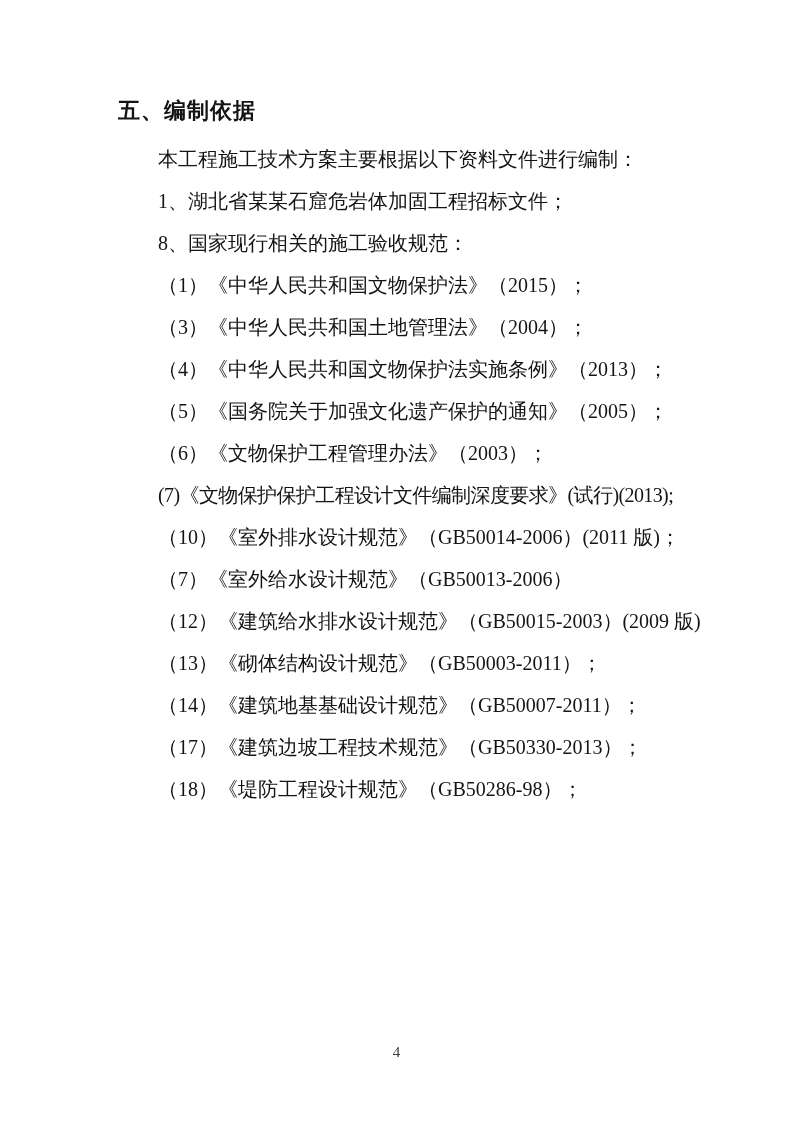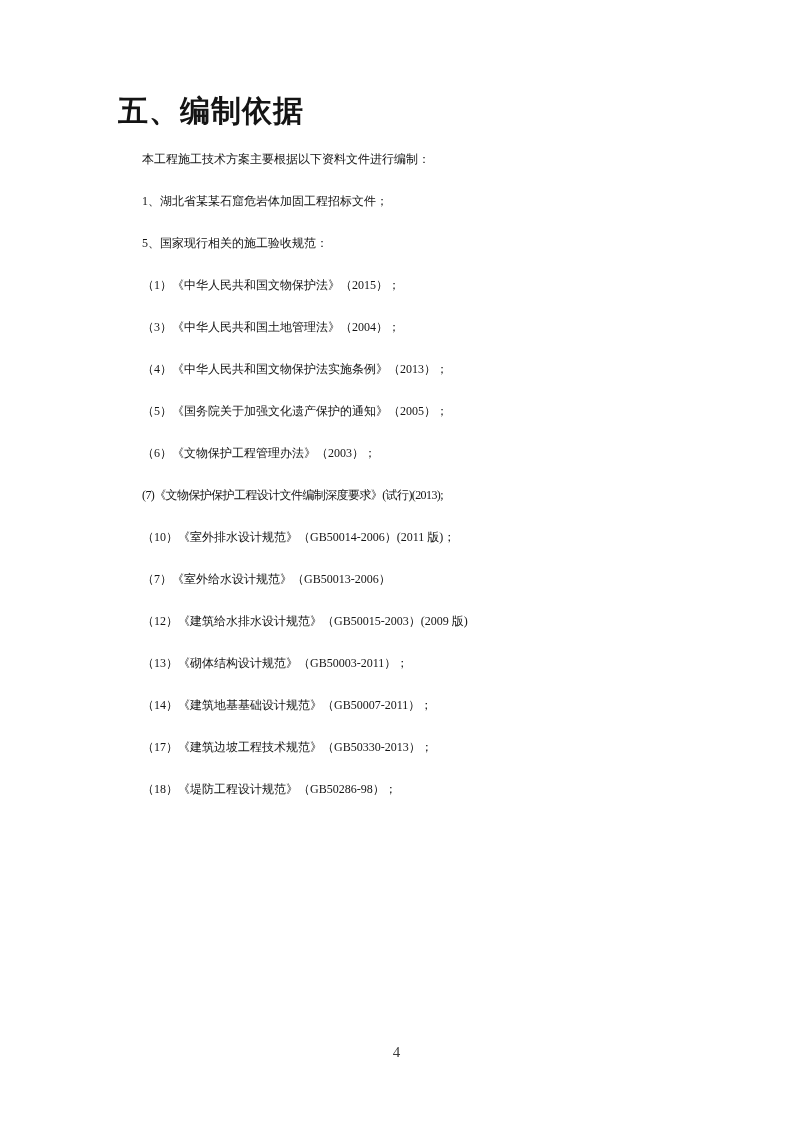--- a/index.html
+++ b/index.html
@@ -12,29 +12,29 @@
     width: 793px;
     height: 1122px;
     background: #ffffff;
     overflow: hidden;
     font-family: "Liberation Serif", "DejaVu Serif", serif;
     color: #141414;
     box-sizing: border-box;
     padding: 96px 88px 0 118px;
   }
   .heading {
-    font-size: 30px;
+    font-size: 22px;
     font-weight: bold;
     line-height: 30px;
     margin: 0 0 12px 0;
     letter-spacing: 1px;
     white-space: nowrap;
   }
   .line {
-    font-size: 12px;
+    font-size: 20px;
     line-height: 42px;
     margin: 0;
     text-indent: 2em;
     white-space: nowrap;
   }
   .line.tight {
     letter-spacing: -0.6px;
   }
   .page-number {
     position: absolute;
@@ -49,21 +49,21 @@
 </style>
 </head>
 <body>
 
 <div class="page">
 
   <h1 class="heading">五、编制依据</h1>
 
   <p class="line">本工程施工技术方案主要根据以下资料文件进行编制：</p>
   <p class="line">1、湖北省某某石窟危岩体加固工程招标文件；</p>
-  <p class="line">5、国家现行相关的施工验收规范：</p>
+  <p class="line">8、国家现行相关的施工验收规范：</p>
   <p class="line">（1）《中华人民共和国文物保护法》（2015）；</p>
   <p class="line">（3）《中华人民共和国土地管理法》（2004）；</p>
   <p class="line">（4）《中华人民共和国文物保护法实施条例》（2013）；</p>
   <p class="line">（5）《国务院关于加强文化遗产保护的通知》（2005）；</p>
   <p class="line">（6）《文物保护工程管理办法》（2003）；</p>
   <p class="line tight">(7)《文物保护保护工程设计文件编制深度要求》(试行)(2013);</p>
   <p class="line">（10）《室外排水设计规范》（GB50014-2006）(2011 版)；</p>
   <p class="line">（7）《室外给水设计规范》（GB50013-2006）</p>
   <p class="line">（12）《建筑给水排水设计规范》（GB50015-2003）(2009 版)</p>
   <p class="line">（13）《砌体结构设计规范》（GB50003-2011）；</p>

